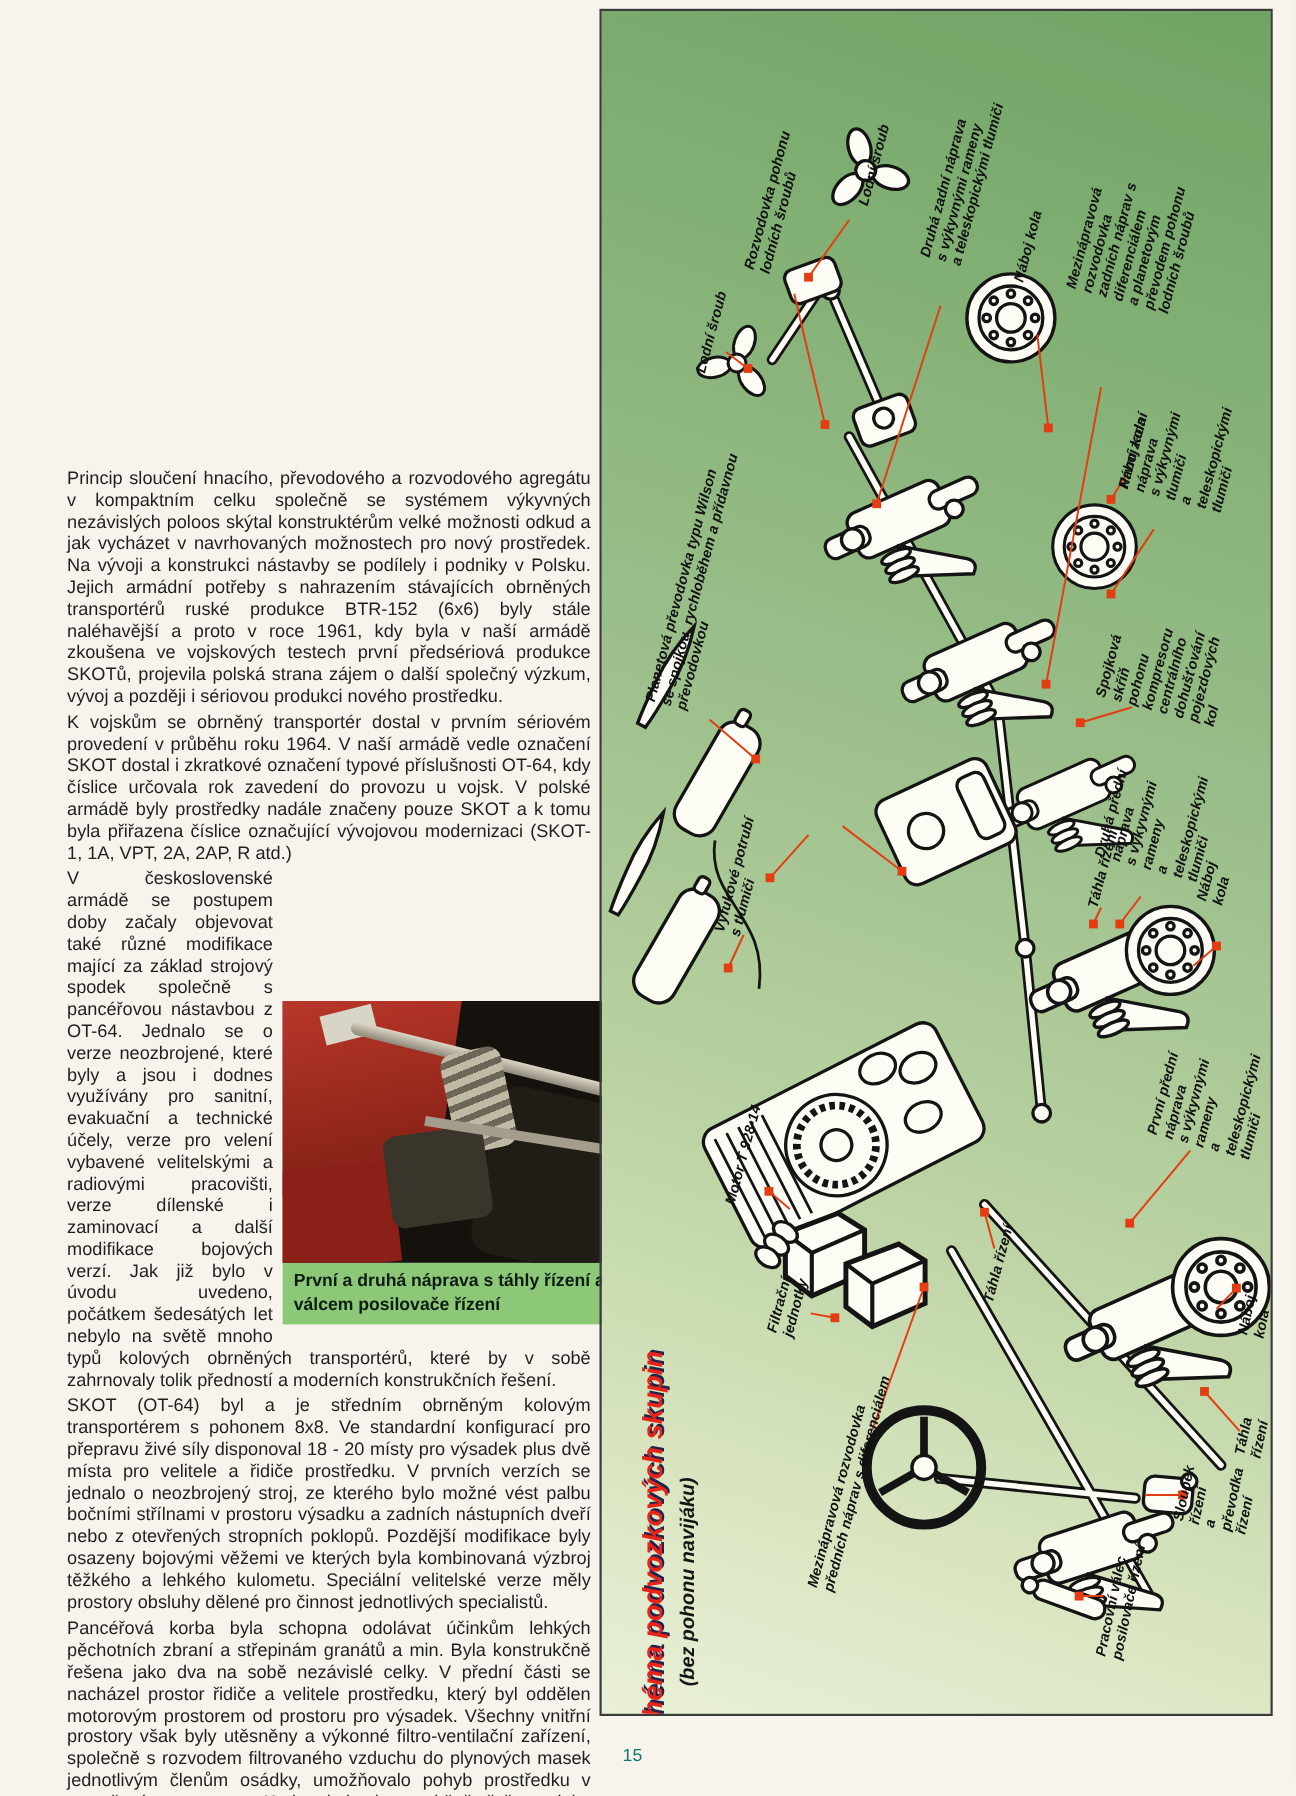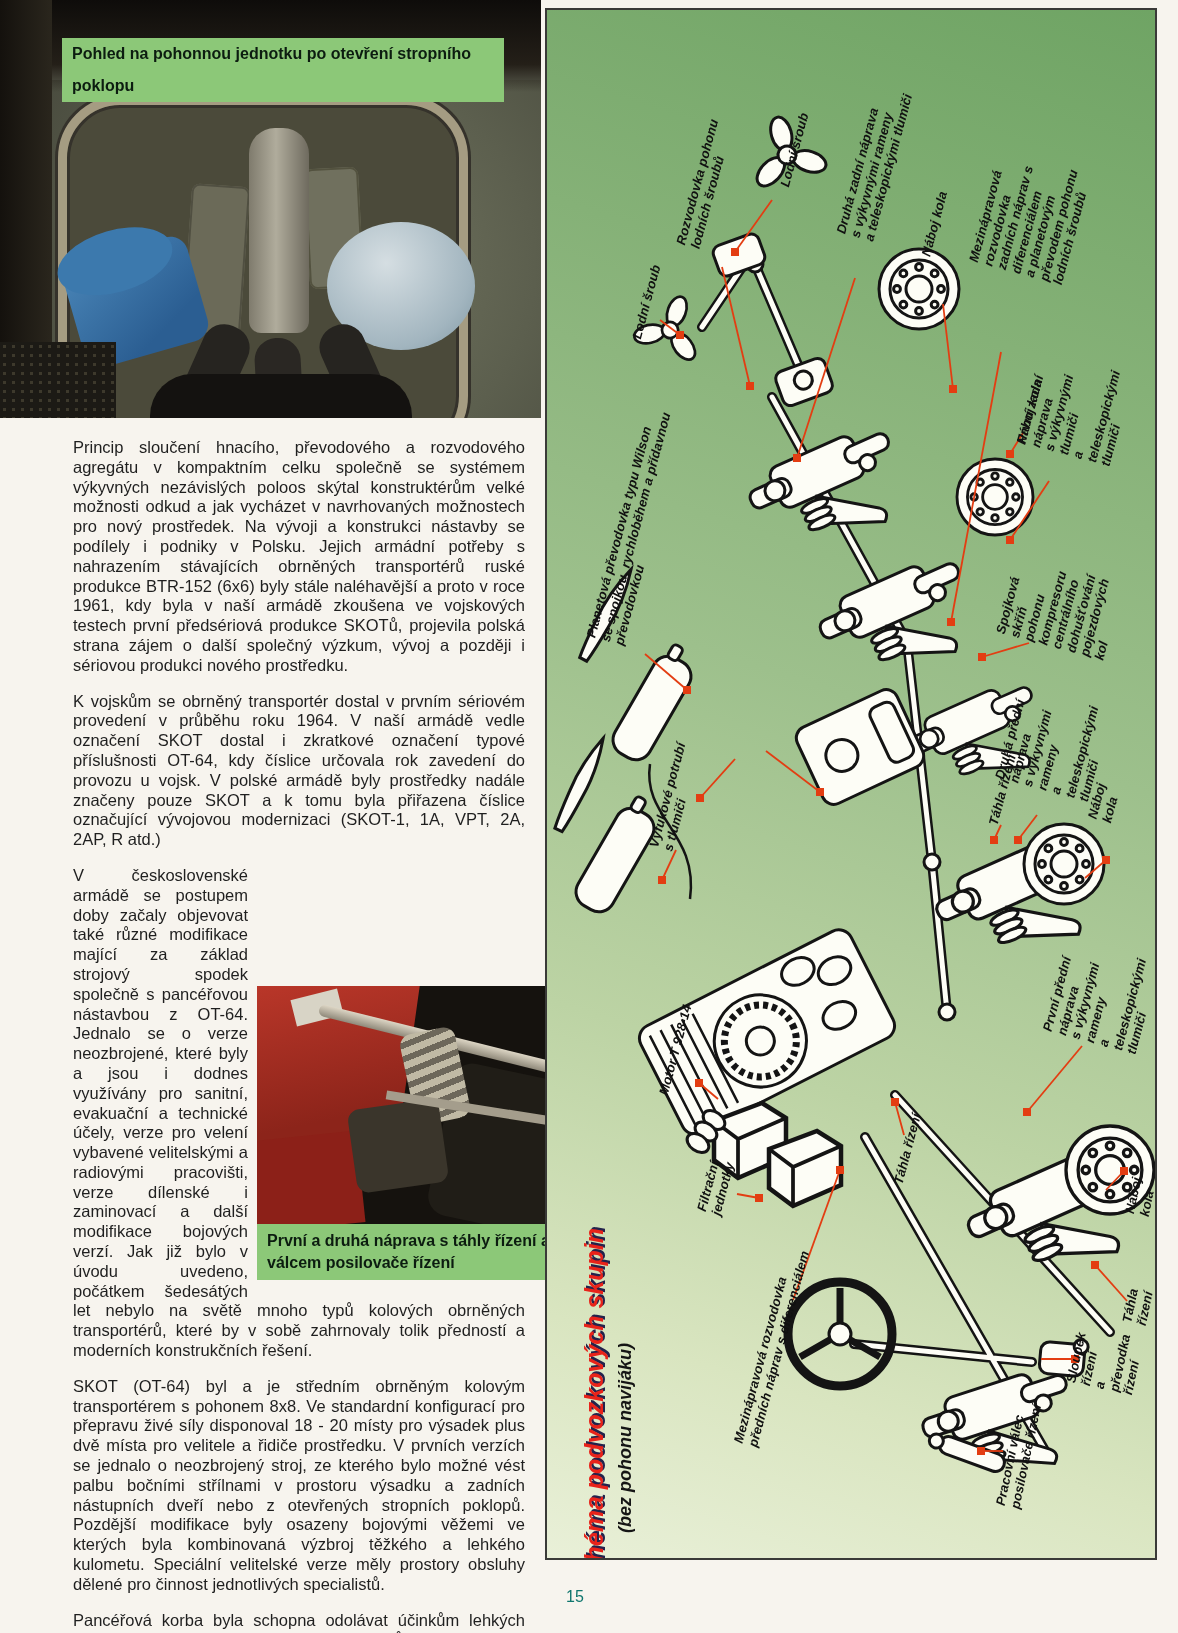--- a/index.html
+++ b/index.html
@@ -35,21 +35,21 @@
             border-radius:22px;transform:rotate(-24deg);}
   .p1-darkb{position:absolute;left:150px;top:374px;width:262px;height:60px;background:#141210;
             border-radius:42px 42px 0 0;}
   .p1-grate{position:absolute;left:0;top:342px;width:116px;height:76px;background-color:#1c1a15;
             background-image:radial-gradient(#3d392c 1.6px,transparent 1.8px);background-size:9px 9px;}
   .caption-band{position:absolute;left:62px;top:38px;width:432px;background:#8cc878;
                 font-weight:bold;font-size:16px;line-height:32px;color:#0c1c10;padding-left:10px;}
   
   .article{position:absolute;left:57px;top:422px;width:484px;font-size:16.5px;line-height:19.8px;
            color:#1f1f1f;text-align:justify;}
-  .article p{margin:16px;}
+  .article p{margin:4px;}
   
   .photo-float{float:right;width:322px;margin:120px -38px 8px 9px;}
   .photo2{position:relative;width:322px;height:238px;background:#15120e;overflow:hidden;}
   .p2-red{position:absolute;left:-22px;top:-18px;width:172px;height:205px;transform:rotate(8deg);
           background:linear-gradient(160deg,#c23a2c,#8c241a 70%);border-radius:0 0 46px 0;}
   .p2-red2{position:absolute;left:-8px;top:150px;width:112px;height:92px;background:#8c2018;transform:rotate(-6deg);}
   .p2-placard{position:absolute;left:36px;top:8px;width:48px;height:27px;background:#d8d4c6;transform:rotate(-14deg);}
   .p2-rod{position:absolute;left:58px;top:52px;width:285px;height:12px;border-radius:6px;
           background:linear-gradient(#ddd6c5,#8f897a);transform:rotate(14deg);}
   .p2-rod2{position:absolute;left:128px;top:122px;width:225px;height:9px;background:#a49d8c;transform:rotate(9deg);}
@@ -76,37 +76,20 @@
   .d-sub{position:absolute;left:78px;top:1428px;transform:translate(-50%,-50%) rotate(-90deg);
          font-style:italic;font-weight:bold;font-size:18px;white-space:nowrap;color:#151515;}
   
   .pagenum{position:absolute;left:566px;top:1588px;font-size:16px;color:#0f766e;}
 </style>
 </head>
 <body>
 
 <div class="page">
 
-  <div class="photo1">
-    <div class="p1-deck"></div>
-    <div class="p1-rim"></div>
-    <div class="p1-engine-l"></div>
-    <div class="p1-engine-r"></div>
-    <div class="p1-tower"></div>
-    <div class="p1-blue"></div>
-    <div class="p1-dome"></div>
-    <div class="p1-hose1"></div>
-    <div class="p1-hose2"></div>
-    <div class="p1-hose3"></div>
-    <div class="p1-darkb"></div>
-    <div class="p1-top"></div>
-    <div class="p1-left"></div>
-    <div class="p1-grate"></div>
-    <div class="caption-band">Pohled na pohonnou jednotku po otevření stropního poklopu</div>
-  </div>
 
   <div class="article">
     <p>Princip sloučení hnacího, převodového a rozvodového agregátu v kompaktním celku společně se systémem výkyvných nezávislých poloos skýtal konstruktérům velké možnosti odkud a jak vycházet v navrhovaných možnostech pro nový prostředek. Na vývoji a konstrukci nástavby se podílely i podniky v Polsku. Jejich armádní potřeby s nahrazením stávajících obrněných transportérů ruské produkce BTR-152 (6x6) byly stále naléhavější a proto v roce 1961, kdy byla v naší armádě zkoušena ve vojskových testech první předsériová produkce SKOTů, projevila polská strana zájem o další společný výzkum, vývoj a později i sériovou produkci nového prostředku.</p>
     <p>K vojskům se obrněný transportér dostal v prvním sériovém provedení v průběhu roku 1964. V naší armádě vedle označení SKOT dostal i zkratkové označení typové příslušnosti OT-64, kdy číslice určovala rok zavedení do provozu u vojsk. V polské armádě byly prostředky nadále značeny pouze SKOT a k tomu byla přiřazena číslice označující vývojovou modernizaci (SKOT-1, 1A, VPT, 2A, 2AP, R atd.)</p>
     <div class="photo-float">
       <div class="photo2">
         <div class="p2-dark"></div>
         <div class="p2-red"></div>
         <div class="p2-red2"></div>
         <div class="p2-placard"></div>

